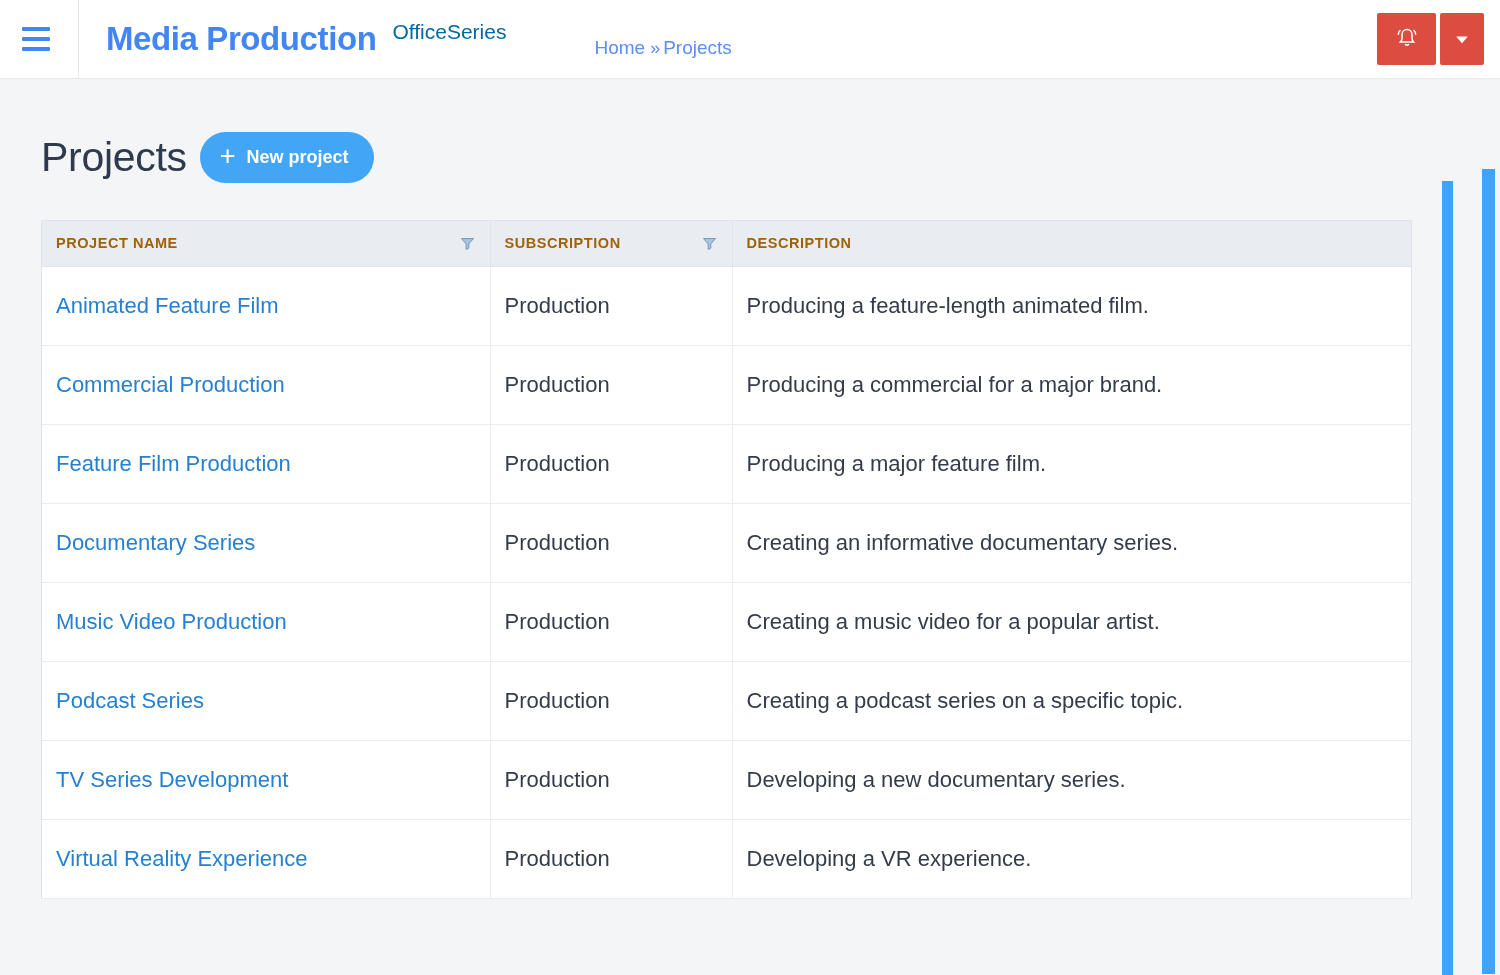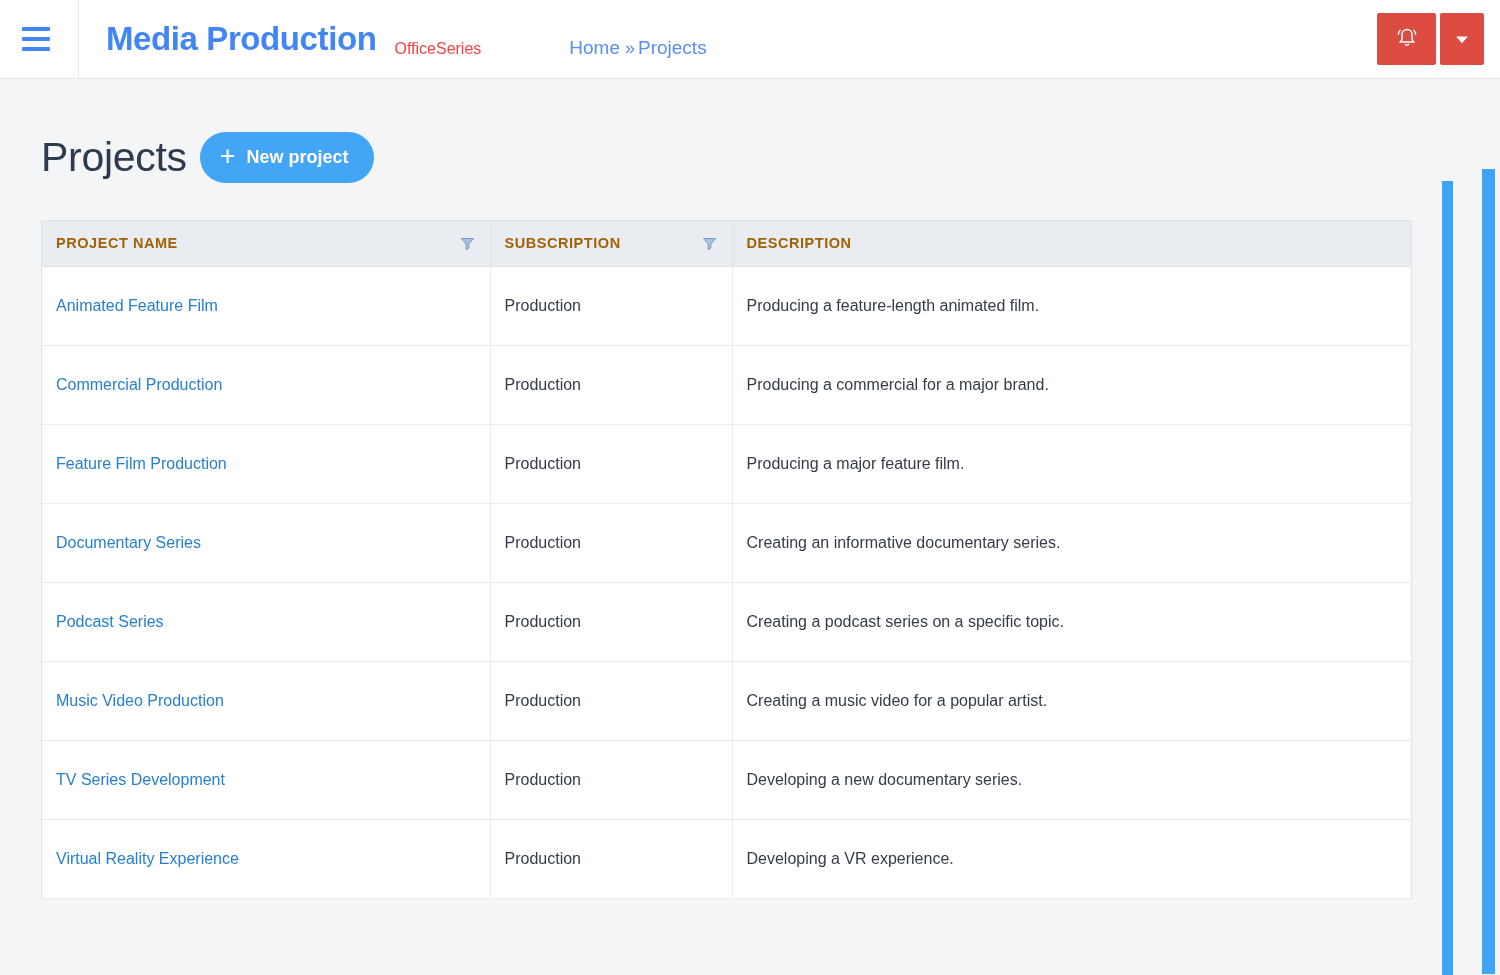--- a/index.html
+++ b/index.html
@@ -38,34 +38,34 @@
     background: #4285f4;
   }
   .nav-divider {
     width: 1px;
     height: 79px;
     background: #e6e8ec;
     margin-left: 2px;
   }
   .brand {
     display: flex;
-    align-items: flex-end;
+    align-items: flex-start;
     margin-left: 27px;
+    gap: 16px;
   }
   .brand-title {
     font-size: 33px;
     font-weight: bold;
     color: #4285f4;
     letter-spacing: -0.4px;
     white-space: nowrap;
   }
   .brand-sub {
-    font-size: 16px;
-    color: #ef4444;
-    margin-left: 18px;
+    font-size: 21px;
+    color: #0369a1;
     white-space: nowrap;
   }
   .breadcrumb {
     display: flex;
     align-items: baseline;
     margin-left: 88px;
     font-size: 19px;
     margin-top: 18px;
   }
   .breadcrumb a {
@@ -173,21 +173,21 @@
   .th-inner {
     display: flex;
     align-items: center;
     justify-content: space-between;
   }
   .filter-icon { cursor: pointer; flex: 0 0 auto; margin-left: 8px; }
 
   table.grid td {
     height: 79px;
     padding: 0 14px;
-    font-size: 16px;
+    font-size: 22px;
     color: #333c48;
     border-bottom: 1px solid #e9edf1;
     border-right: 1px solid #e9edf1;
     vertical-align: middle;
     white-space: nowrap;
     overflow: hidden;
   }
   table.grid td:last-child { border-right: none; }
   td.col-name a {
     color: #2680cf;
@@ -305,28 +305,28 @@
             <td class="col-name"><a href="#">Feature Film Production</a></td>
             <td>Production</td>
             <td>Producing a major feature film.</td>
           </tr>
           <tr>
             <td class="col-name"><a href="#">Documentary Series</a></td>
             <td>Production</td>
             <td>Creating an informative documentary series.</td>
           </tr>
           <tr>
+            <td class="col-name"><a href="#">Music Video Production</a></td>
+            <td>Production</td>
+            <td>Creating a music video for a popular artist.</td>
+          </tr>
+          <tr>
             <td class="col-name"><a href="#">Podcast Series</a></td>
             <td>Production</td>
             <td>Creating a podcast series on a specific topic.</td>
-          </tr>
-          <tr>
-            <td class="col-name"><a href="#">Music Video Production</a></td>
-            <td>Production</td>
-            <td>Creating a music video for a popular artist.</td>
           </tr>
           <tr>
             <td class="col-name"><a href="#">TV Series Development</a></td>
             <td>Production</td>
             <td>Developing a new documentary series.</td>
           </tr>
           <tr>
             <td class="col-name"><a href="#">Virtual Reality Experience</a></td>
             <td>Production</td>
             <td>Developing a VR experience.</td>

